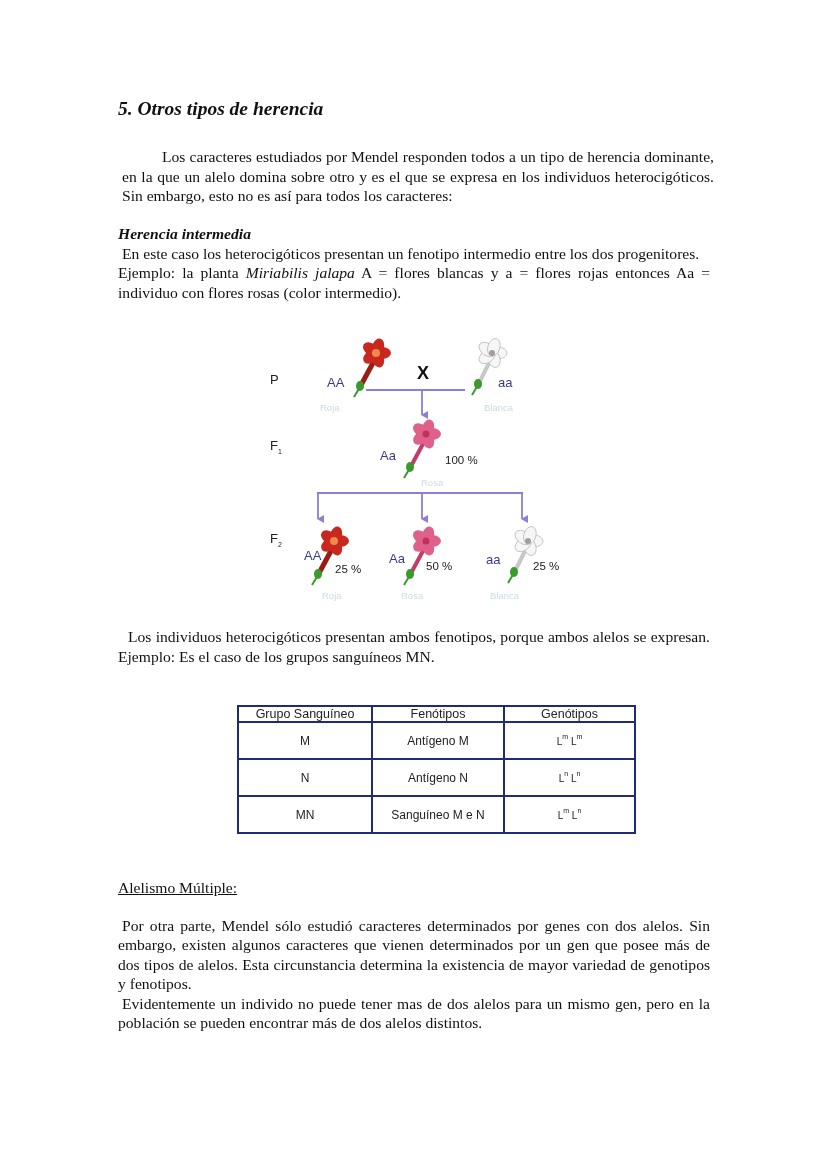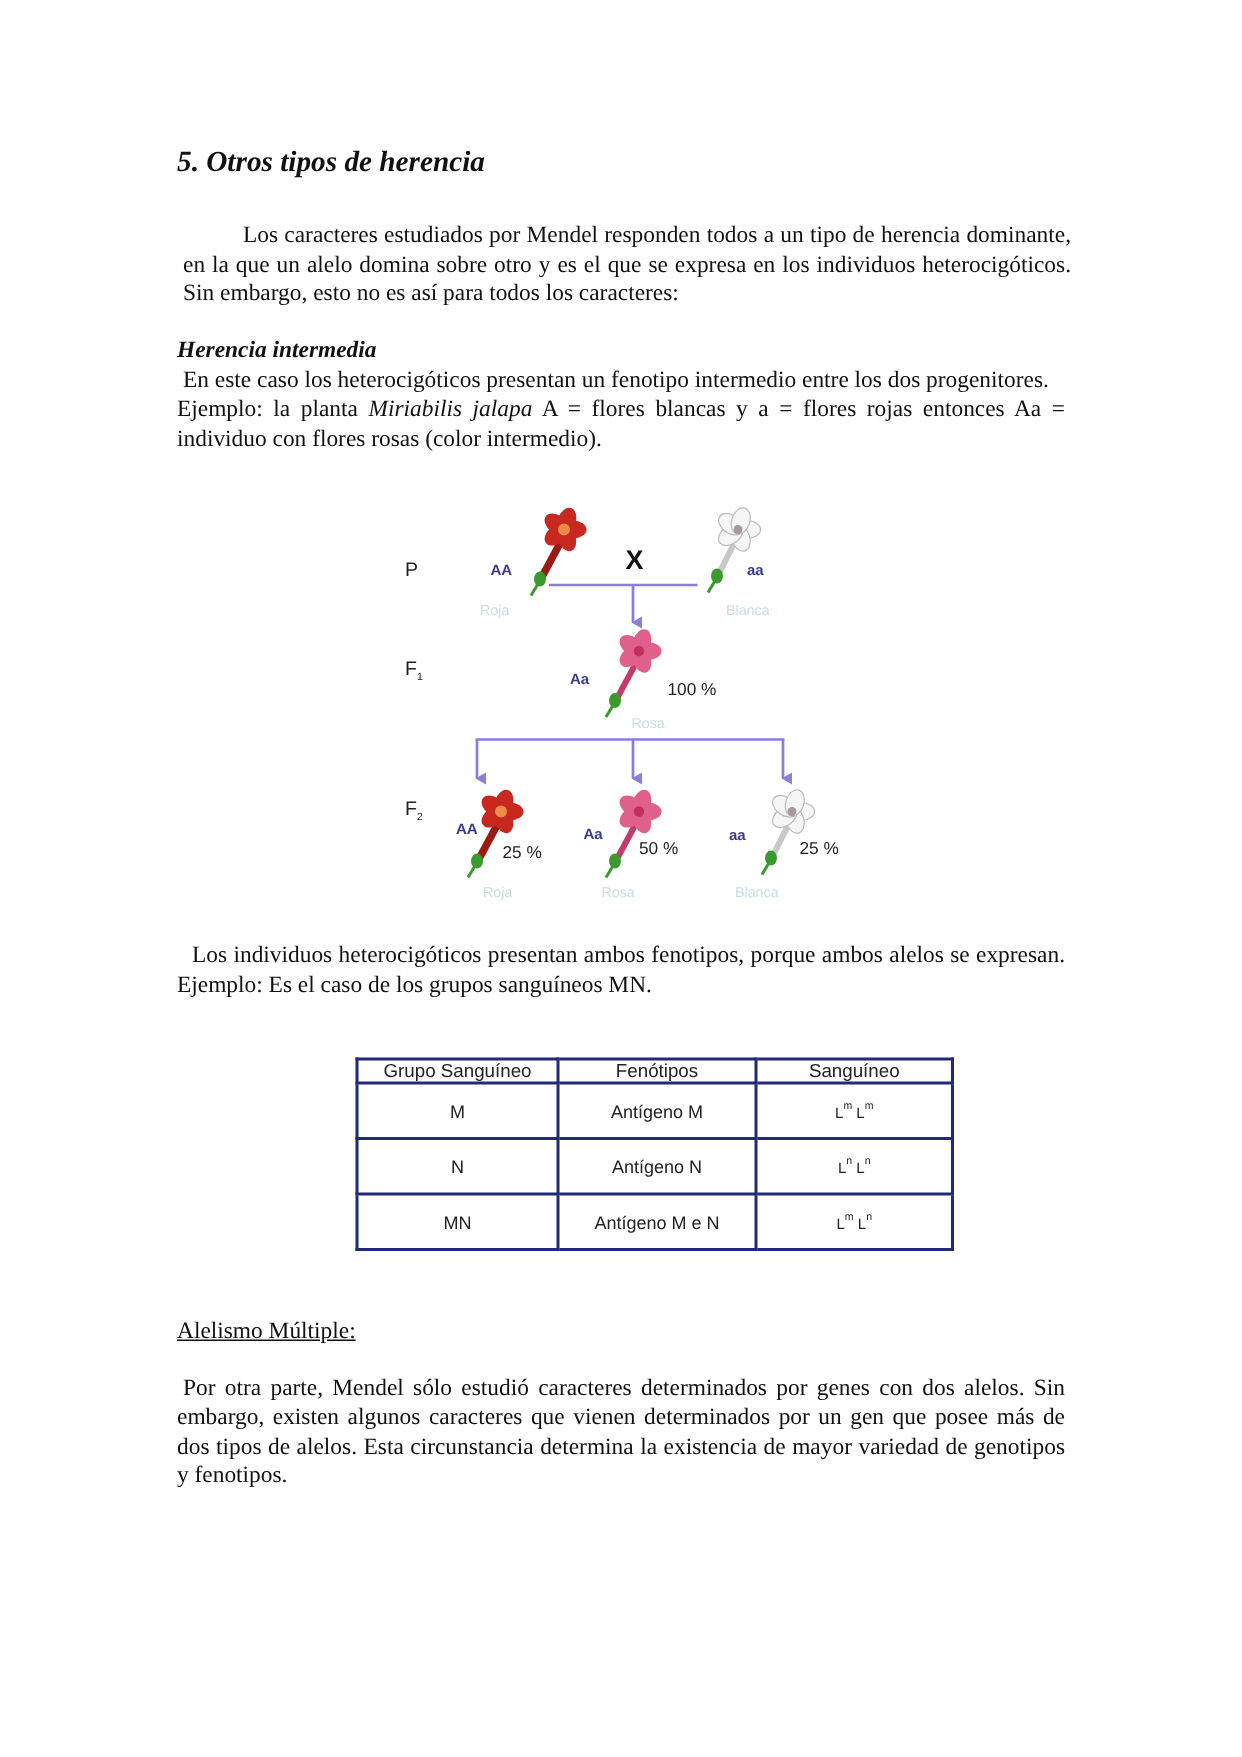--- a/index.html
+++ b/index.html
@@ -13,21 +13,21 @@
   .subhead { font-weight: bold; font-style: italic; }
   .underline-head { font-weight: normal; text-decoration: underline; }
   .ind { display: inline-block; width: 40px; }
   .sp { display: inline-block; width: 4px; }
 
   
   .diagram { position: absolute; left: 260px; top: 335px; width: 320px; height: 275px; }
   .sans { font-family: "Liberation Sans", "DejaVu Sans", sans-serif; }
   .gen-label { position: absolute; font-size: 13px; color: #222; }
   .gen-label sub { font-size: 7px; }
-  .geno { position: absolute; font-size: 10px; font-weight: bold; color: #3a3a8c; }
+  .geno { position: absolute; font-size: 13px; font-weight: normal; color: #3a3a8c; }
   .pct { position: absolute; font-size: 11.5px; color: #222; }
   .colname { position: absolute; font-size: 9.5px; color: #c9dde3; }
   .cross { position: absolute; font-size: 18px; font-weight: bold; color: #111; }
   svg.flower { position: absolute; overflow: visible; }
   svg.lines { position: absolute; left: 0; top: 0; }
 
   
   table.mn { position: absolute; left: 237px; top: 705px; width: 399px; border-collapse: collapse;
              font-family: "Liberation Sans", "DejaVu Sans", sans-serif; font-size: 12px; color: #222; }
   table.mn th, table.mn td { border: 2px solid #1f2a78; text-align: center; padding: 0; }
@@ -175,41 +175,42 @@
 
   <div class="text" style="top:627px;">
     <div class="justify"><span class="sp" style="width:10px"></span><span>Los  individuos heterocigóticos presentan ambos fenotipos, porque ambos alelos se expresan. Ejemplo: Es el caso de los grupos sanguíneos MN.</span></div>
   </div>
 
   <table class="mn">
     <thead>
       <tr>
         <th class="c1">Grupo Sanguíneo</th>
         <th class="c2">Fenótipos</th>
-        <th>Sanguíneo</th>
+        <th>Genótipos</th>
       </tr>
     </thead>
     <tbody id="tbody">
         <tr>
           <td>M</td>
           <td>Antígeno M</td>
           <td><span class="gt"><span>L</span><sup>m</sup> <span>L</span><sup>m</sup></span></td>
         </tr>
         <tr>
           <td>N</td>
           <td>Antígeno N</td>
           <td><span class="gt"><span>L</span><sup>n</sup> <span>L</span><sup>n</sup></span></td>
         </tr>
         <tr>
           <td>MN</td>
-          <td>Antígeno M e N</td>
+          <td>Sanguíneo M e N</td>
           <td><span class="gt"><span>L</span><sup>m</sup> <span>L</span><sup>n</sup></span></td>
         </tr>
       </tbody>
   </table>
 
   <div class="text" style="top:878px;">
     <div class="underline-head">Alelismo Múltiple:</div>
     <div style="height:18px"></div>
     <div class="justify"><span class="sp"></span><span>Por otra parte, Mendel sólo estudió caracteres determinados por genes con dos alelos. Sin embargo, existen  algunos caracteres que  vienen determinados por un gen que posee más de dos tipos de alelos. Esta circunstancia determina la existencia de mayor variedad de genotipos y fenotipos.</span></div>
+    <div class="justify"><span class="sp"></span><span>Evidentemente un individo no puede tener mas de dos alelos para un mismo gen, pero en la población se pueden encontrar más de dos alelos distintos.</span></div>
   </div>
 
 </div>
 
 </body></html>

